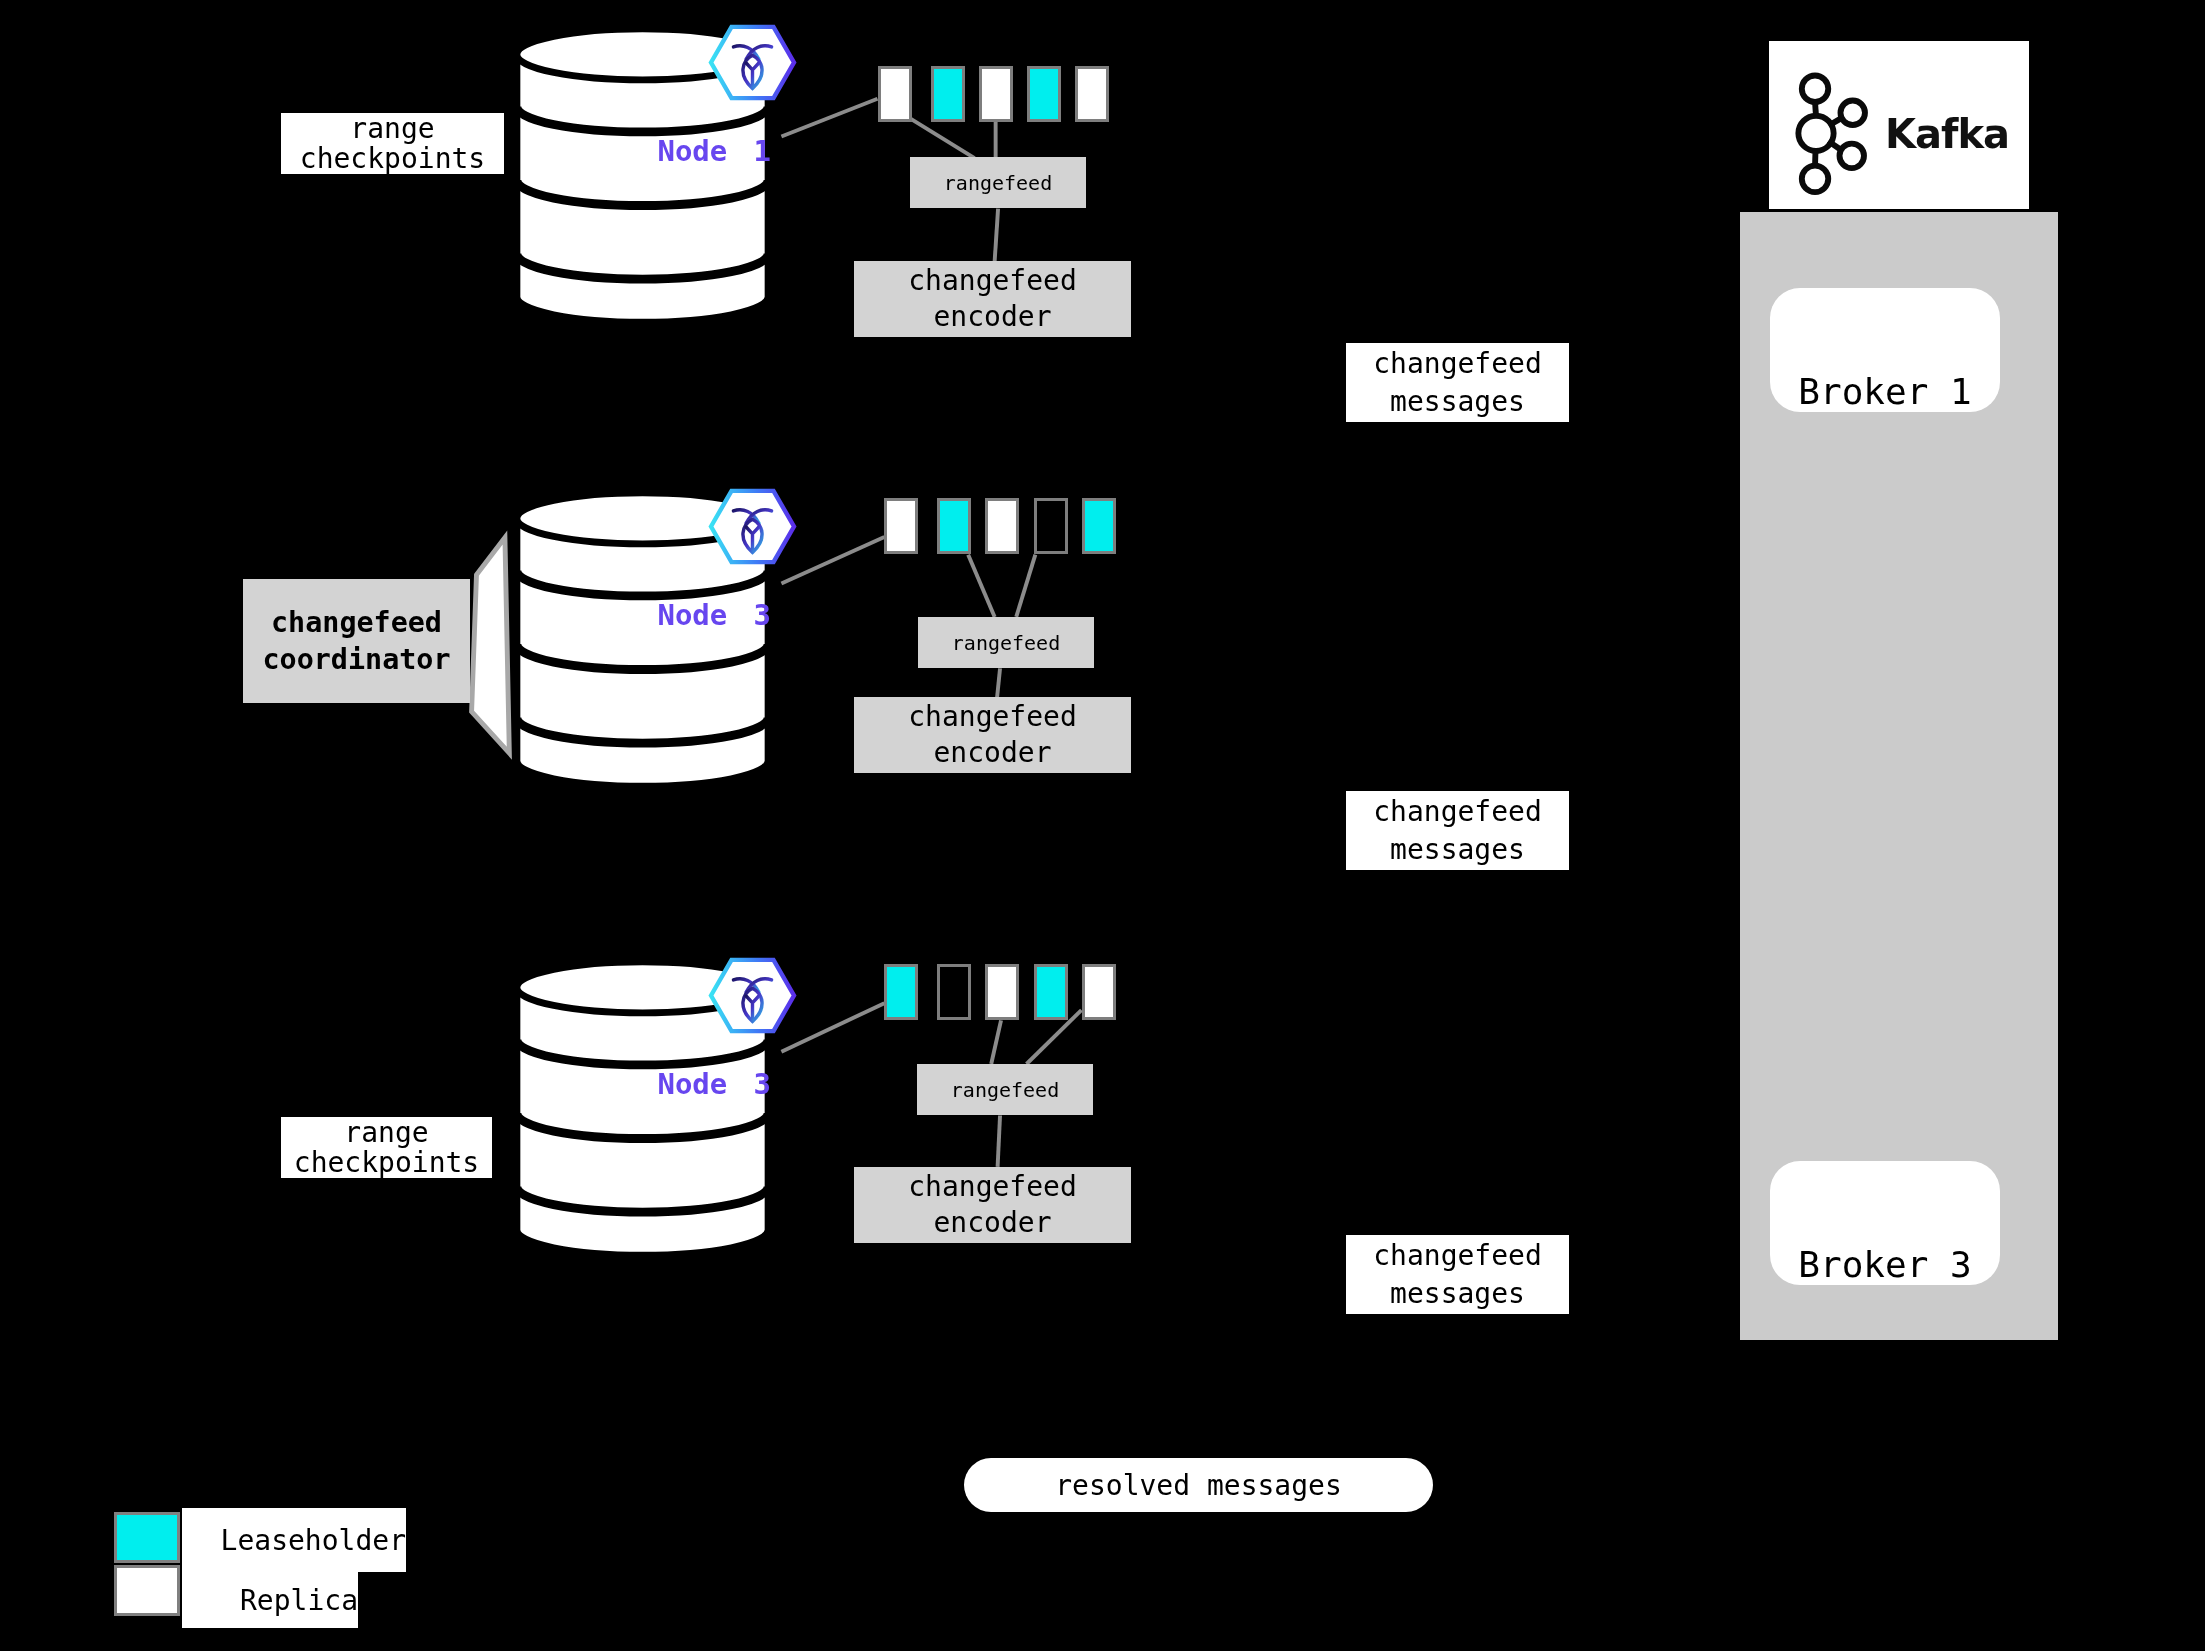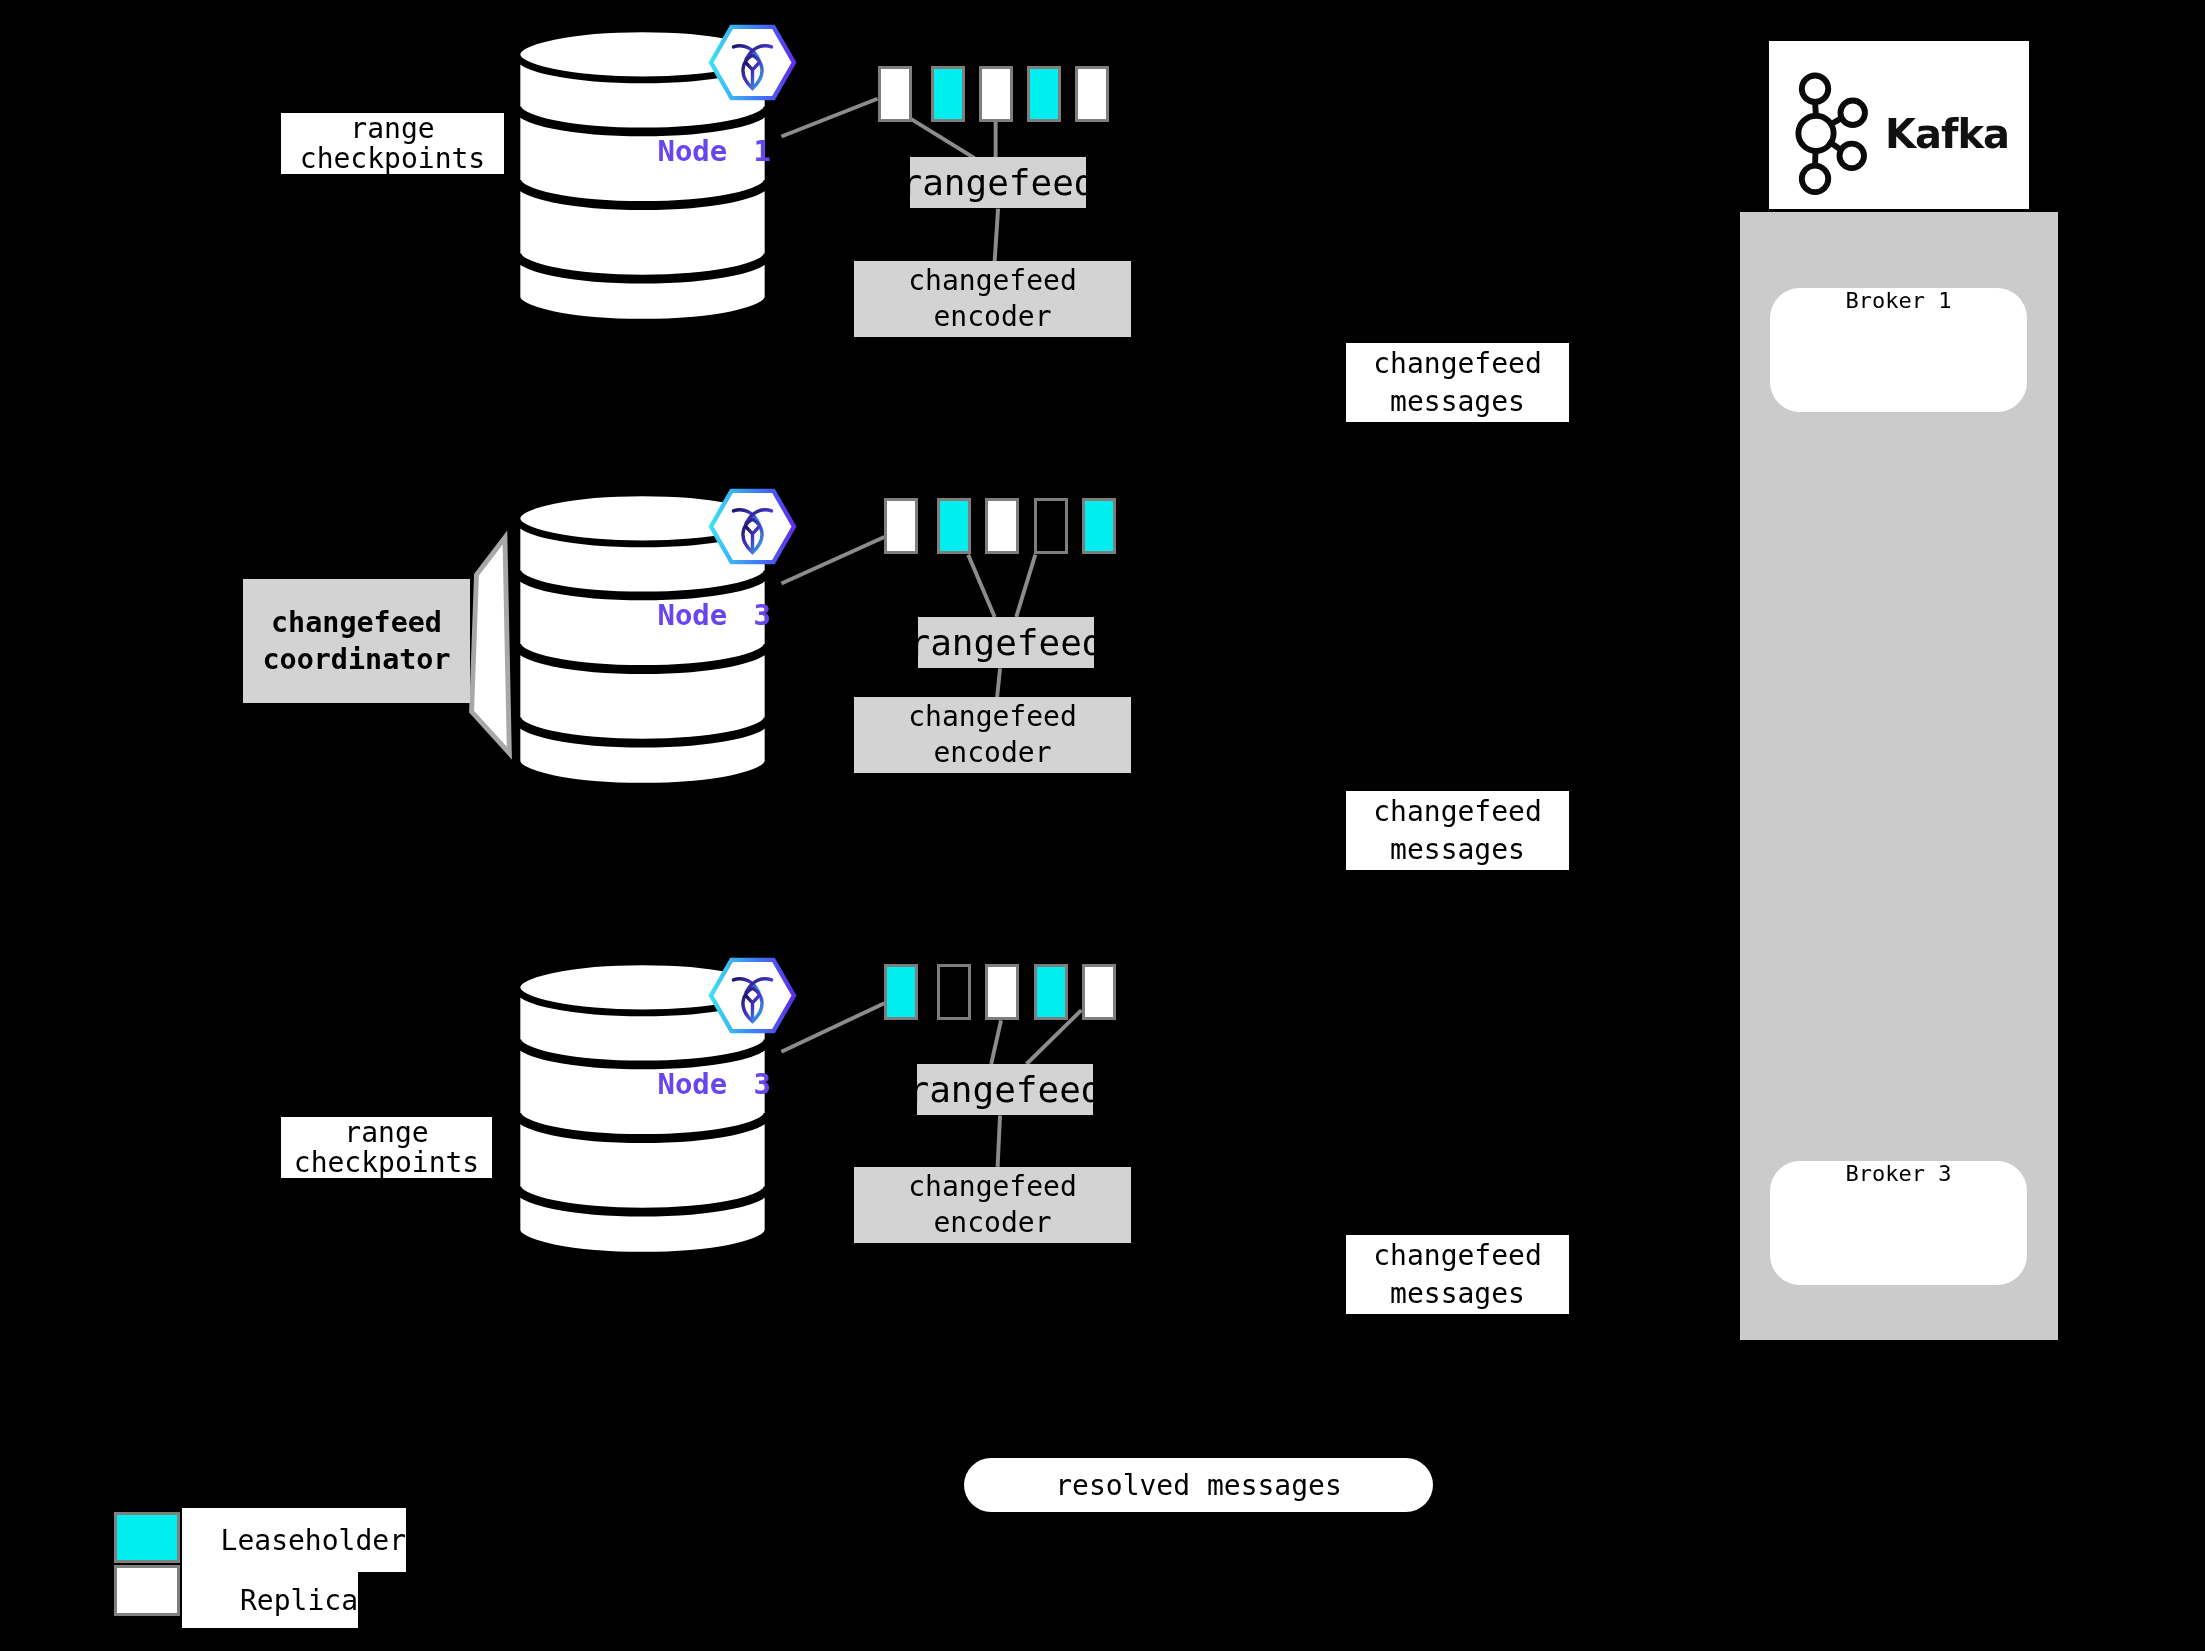--- a/index.html
+++ b/index.html
@@ -5,31 +5,31 @@
   html,body{margin:0;padding:0;background:#000;}
   #canvas{position:relative;width:2205px;height:1652px;background:#000;overflow:hidden;
           font-family:"DejaVu Sans Mono", monospace;}
   .abs{position:absolute;}
   .graybox{background:#D3D3D3;color:#000;display:flex;flex-direction:column;
            align-items:center;justify-content:center;text-align:center;}
   .whitebox{background:#FFFFFF;color:#000;display:flex;flex-direction:column;
             align-items:center;justify-content:center;text-align:center;}
   .mono57{font-size:28px;line-height:38px;}
   .mono57 .ln{display:block;}
-  .rangefeed-box{font-size:36px;}
+  .rangefeed-box{font-size:20px;}
   .encoder-box{font-size:28px;line-height:36px;}
   .coordinator-box{font-size:28.4px;line-height:37px;font-weight:bold;}
   .checkpoints-box{font-size:28px;line-height:30px;overflow:hidden;}
   .node-name{color:#6746EF;font-weight:bold;font-size:29px;text-align:right;word-spacing:8.8px;}
   .range-rect{width:34px;height:56px;border:3.9px solid #7E7E7E;box-sizing:border-box;}
   .range-rect[data-kind="replica"]{background:#FFFFFF;}
   .range-rect[data-kind="leaseholder"]{background:#00EEEE;}
   .range-rect[data-kind="empty"]{background:transparent;}
-  .broker{background:#FFFFFF;border-radius:30px;width:257px;height:124px;
-          display:flex;align-items:flex-start;justify-content:center;font-size:22px;color:#000;}
+  .broker{background:#FFFFFF;border-radius:30px;width:230px;height:124px;
+          display:flex;align-items:flex-end;justify-content:center;font-size:36px;color:#000;}
   .pill{background:#FFFFFF;border-radius:29px;display:flex;align-items:center;justify-content:center;
         font-size:28px;color:#000;}
   .legend-square{width:66px;height:51px;border:3.9px solid #808080;box-sizing:border-box;}
   .legend-label{background:#FFFFFF;color:#000;display:flex;align-items:center;justify-content:flex-end;
                 font-size:28px;}
   .kafka-brand{font-family:"DejaVu Sans", sans-serif;font-weight:bold;font-size:40px;color:#111;
                letter-spacing:-1px;}
   svg{display:block;}
 </style>
 </head>

